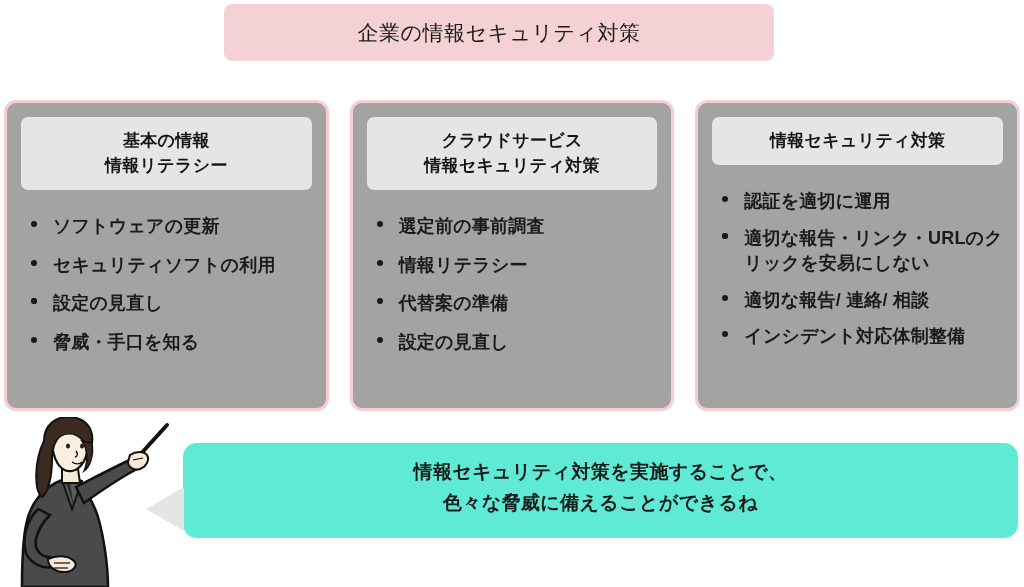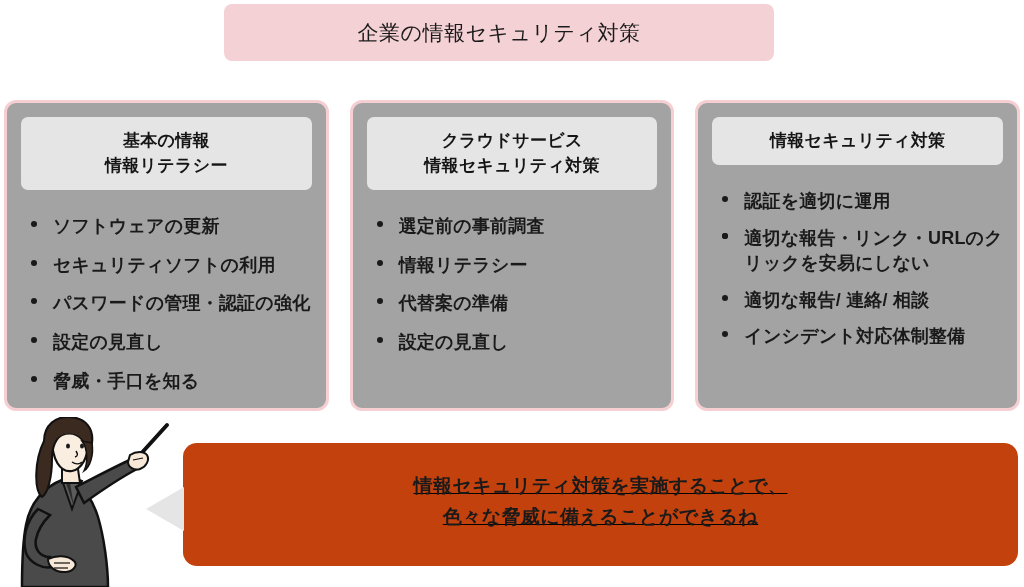--- a/index.html
+++ b/index.html
@@ -102,27 +102,26 @@
     background: #1a1a1a;
   }
   .card-3 .card-list li { margin-bottom: 11px; }
 
   
   .speech-bubble {
     position: absolute;
     left: 183px;
     top: 443px;
     width: 835px;
-    height: 123px;
-    background: #c2410c;
+    height: 95px;
+    background: #5eead4;
     border-radius: 14px;
     display: flex;
     align-items: center;
     justify-content: center;
-    text-decoration: underline;
   }
   .speech-tail {
     position: absolute;
     left: -37px;
     top: 44px;
     width: 0;
     height: 0;
     border-top: 22px solid transparent;
     border-bottom: 22px solid transparent;
     border-right: 38px solid #e5e5e5;
@@ -164,21 +163,21 @@
   <div class="cards-row">
 
     <div class="card card-1">
       <div class="card-header">
         <span class="card-header-line">基本の情報</span>
         <span class="card-header-line">情報リテラシー</span>
       </div>
       <ul class="card-list">
         <li><span class="bullet-dot"></span><span>ソフトウェアの更新</span></li>
         <li><span class="bullet-dot"></span><span>セキュリティソフトの利用</span></li>
-        <li><span class="bullet-dot"></span><span>パスワードの管理・認証の強化</span></li>
+        <li><span class="bullet-dot"></span></li>
         <li><span class="bullet-dot"></span><span>設定の見直し</span></li>
         <li><span class="bullet-dot"></span><span>脅威・手口を知る</span></li>
       </ul>
     </div>
 
     <div class="card card-2">
       <div class="card-header">
         <span class="card-header-line">クラウドサービス</span>
         <span class="card-header-line">情報セキュリティ対策</span>
       </div>

